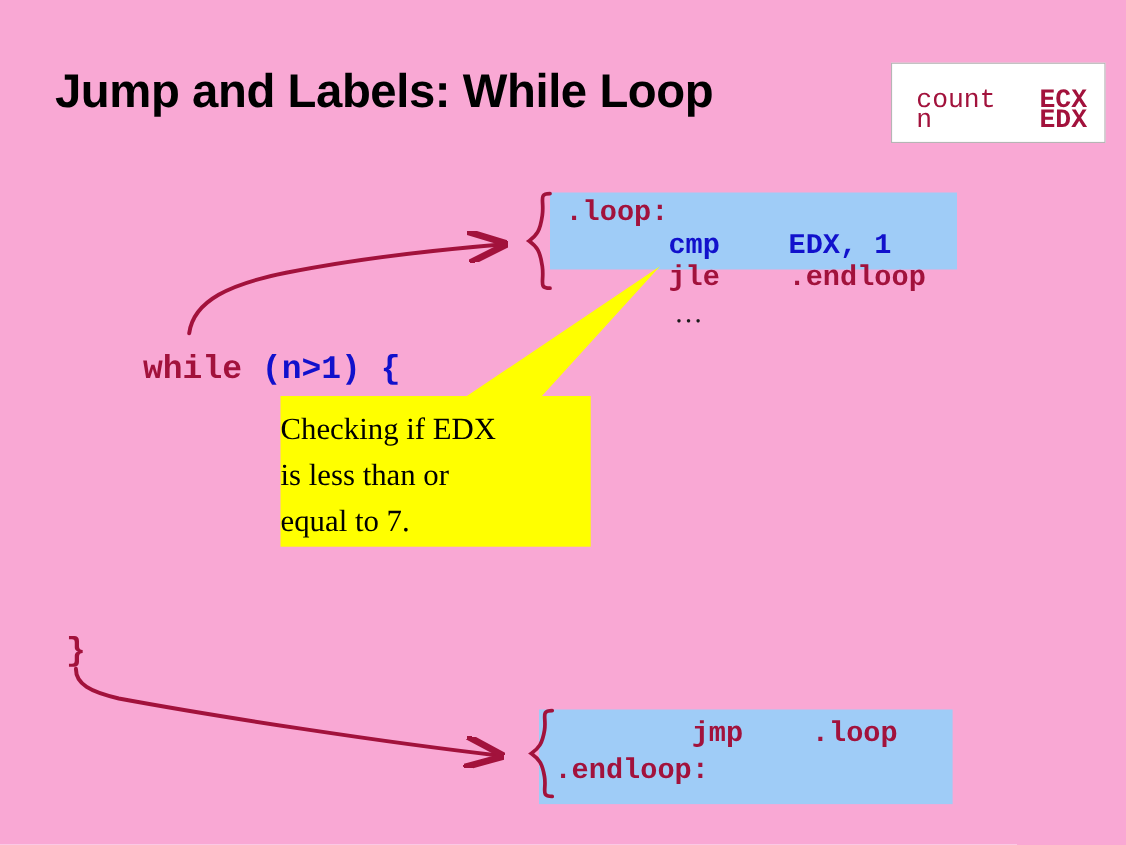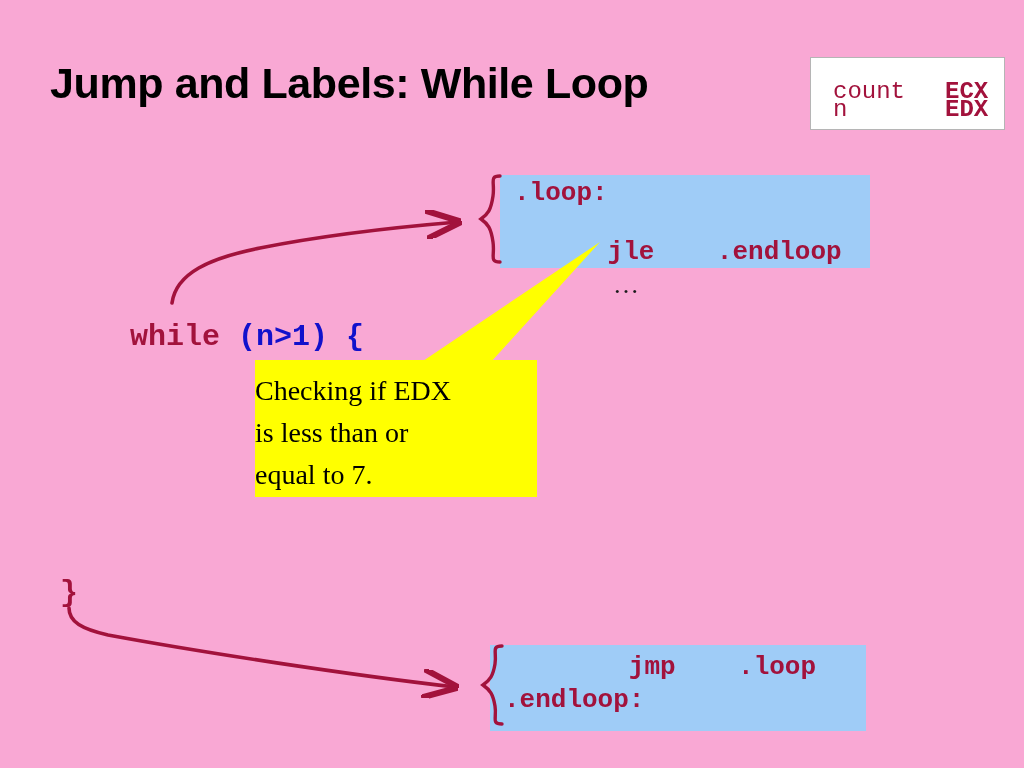--- a/index.html
+++ b/index.html
@@ -70,21 +70,21 @@
     background: #9fccf7;
     font-family: "Liberation Mono", monospace;
     font-size: 26px;
     line-height: 31px;
     white-space: pre;
   }
   #code-box-top {
     left: 500px;
     top: 175px;
     width: 370px;
-    height: 93px;
+    height: 70px;
   }
   #code-box-bottom {
     left: 490px;
     top: 645px;
     width: 376px;
     height: 86px;
   }
   .code-line {
     position: absolute;
     left: 14px;
@@ -177,20 +177,21 @@
       <span class="legend-reg">ECX</span>
     </div>
     <div class="legend-row r2">
       <span class="legend-var">n</span>
       <span class="legend-reg">EDX</span>
     </div>
   </div>
 
   <div class="code-box" id="code-box-top">
     <div class="code-line c-red" id="code-top-l1">.loop:</div>
+    <div class="code-line c-blue" id="code-top-l2">      cmp    EDX, 1</div>
     <div class="code-line c-red" id="code-top-l3">      jle    .endloop</div>
   </div>
 
   <div id="ellipsis-dots">…</div>
 
   <div class="code-box" id="code-box-bottom">
     <div class="code-line c-red" id="code-bot-l1">        jmp    .loop</div>
     <div class="code-line c-red" id="code-bot-l2">.endloop:</div>
   </div>
 

